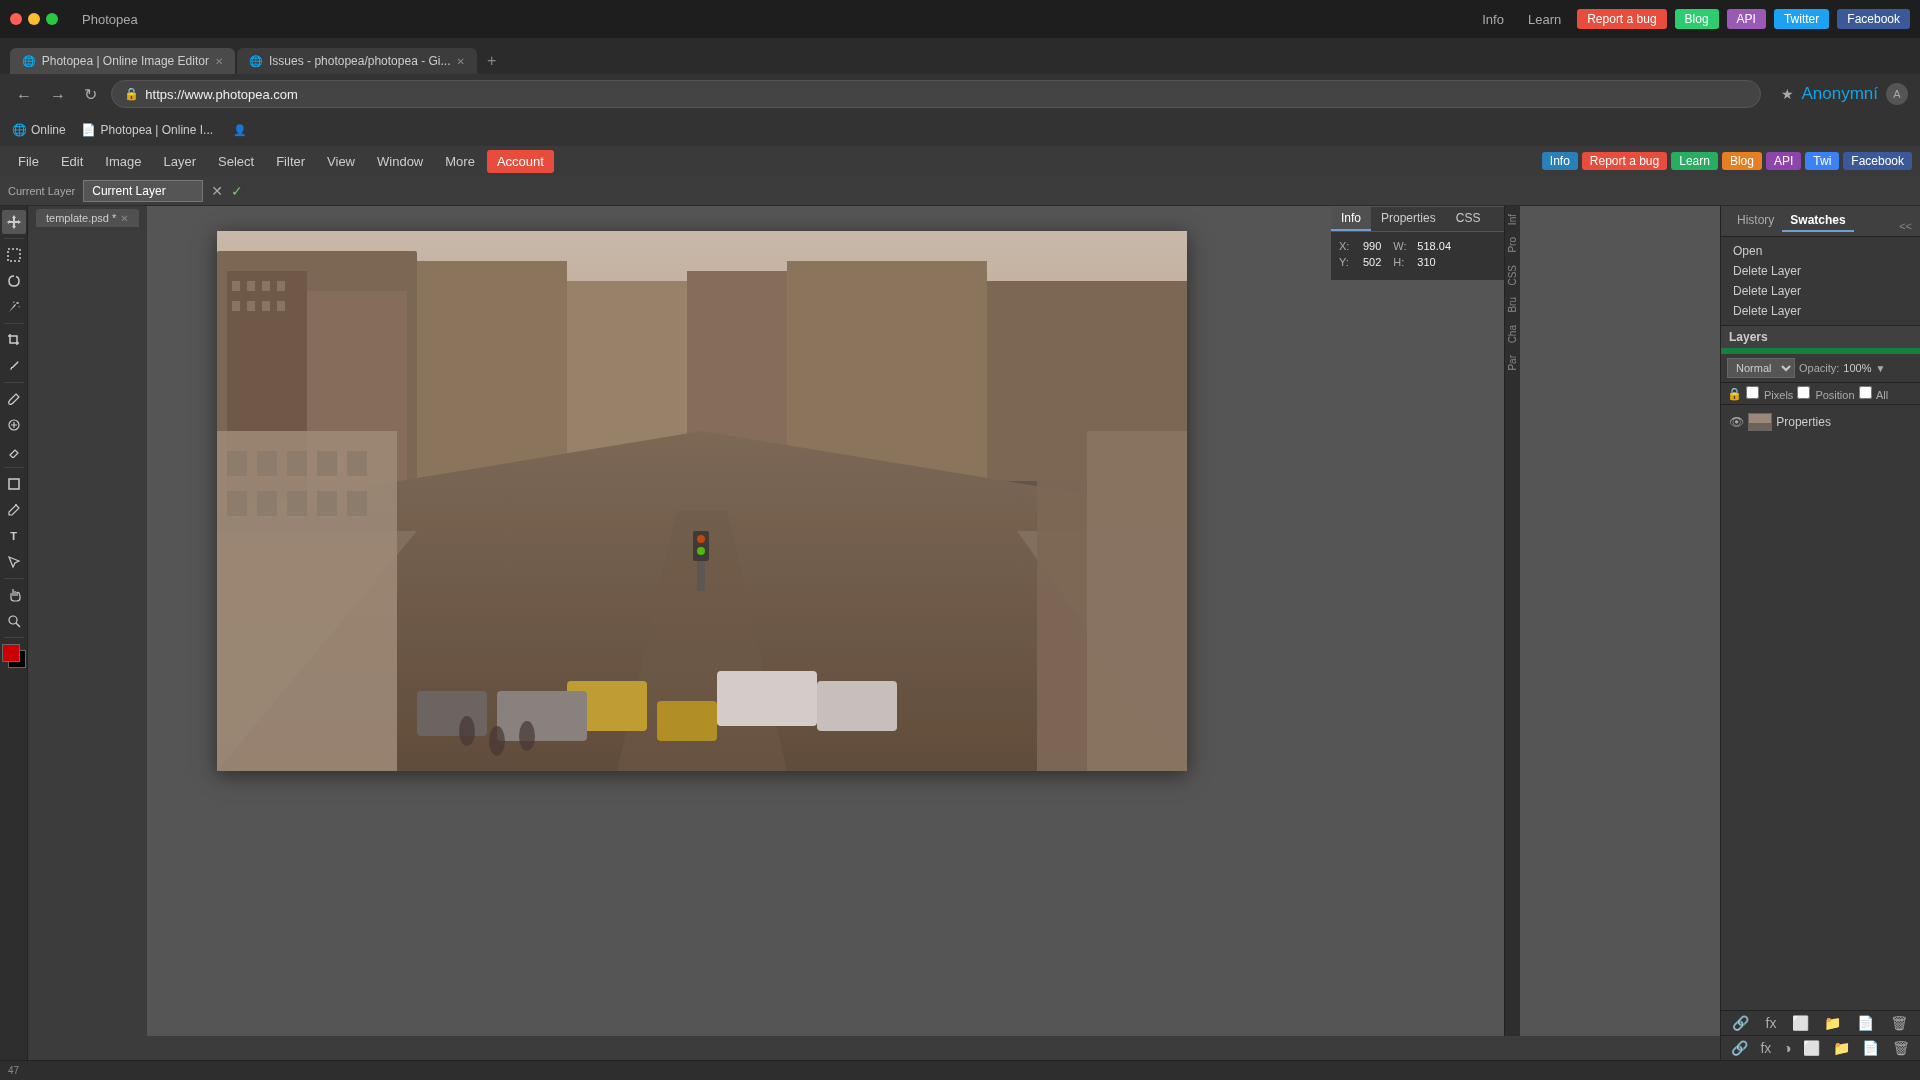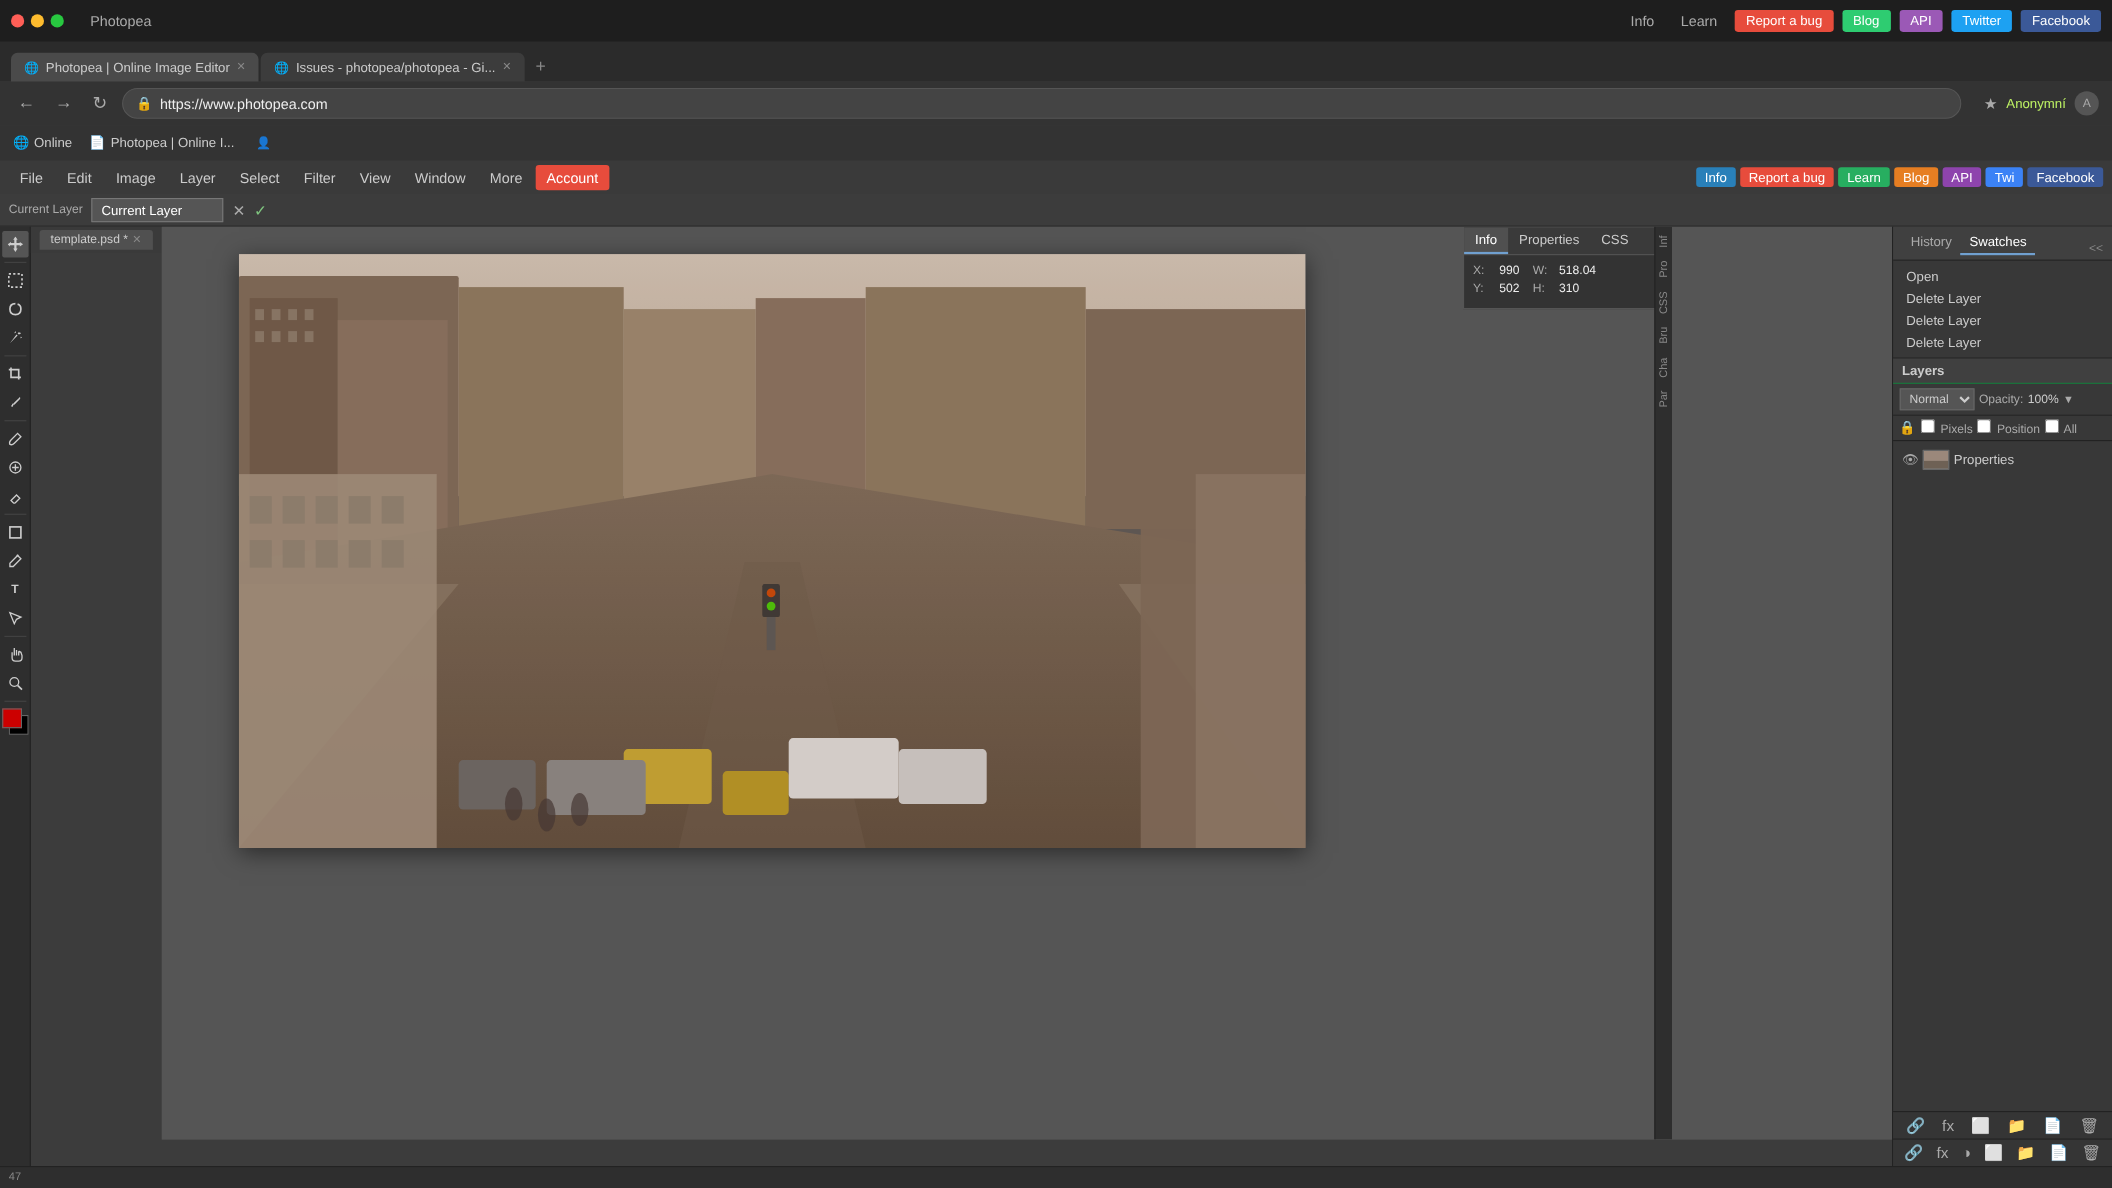--- a/index.html
+++ b/index.html
@@ -81,30 +81,30 @@
     .info-tab.active { background: #505050; color: white; border-bottom: 2px solid #70a0d0; }
     .info-content { padding: 8px; }
     .info-row { display: flex; align-items: center; gap: 4px; margin-bottom: 4px; }
     .info-label { color: #aaa; font-size: 11px; width: 20px; }
     .info-value { color: #eee; font-size: 11px; }
 
     
     .panel-header { background: #404040; padding: 4px 8px; display: flex; justify-content: space-between; align-items: flex-end; border-bottom: 1px solid #222; }
     .panel-tabs { display: flex; }
     .panel-tab { padding: 3px 8px; font-size: 12px; color: #aaa; cursor: pointer; }
-    .panel-tab.active { color: #fff; border-bottom: 2px solid #70a0d0; }
+    .panel-tab.active { color: #fff; border-bottom: 2px solid #70a0d0; font-weight: bold; }
 
     
     .history-panel { border-bottom: 1px solid #222; }
     .history-list { padding: 4px 0; }
     .history-item { padding: 3px 12px; font-size: 12px; color: #ccc; cursor: pointer; }
 
     
     .layers-panel { flex: 1; display: flex; flex-direction: column; }
-    .layers-header { background: #404040; padding: 4px 8px; border-bottom: 1px solid #15803d; }
+    .layers-header { background: #404040; padding: 4px 8px; border-bottom: 6px solid #15803d; }
     .layers-title { font-size: 12px; color: #ccc; font-weight: bold; }
     .layers-controls { display: flex; align-items: center; gap: 4px; padding: 4px 6px; background: #383838; border-bottom: 1px solid #222; }
     .blend-mode-select { background: #555; border: 1px solid #666; color: #ccc; font-size: 11px; padding: 2px 4px; height: 20px; }
     .opacity-label { color: #aaa; font-size: 11px; }
     .opacity-value { color: #ccc; font-size: 11px; }
     .opacity-arrow { color: #aaa; font-size: 10px; }
     .layers-options { display: flex; align-items: center; gap: 4px; padding: 3px 6px; background: #383838; border-bottom: 1px solid #222; font-size: 11px; color: #aaa; }
     .lock-icon { font-size: 12px; }
     .layers-list { flex: 1; padding: 4px 0; }
     .layer-item { display: flex; align-items: center; gap: 4px; padding: 4px 8px; cursor: pointer; }
@@ -158,21 +158,21 @@
 <div class="browser-addressbar">
   <button class="browser-nav-btn">←</button>
   <button class="browser-nav-btn">→</button>
   <button class="browser-nav-btn">↻</button>
   <div class="browser-url">
     <span class="browser-url-icon">🔒</span>
     <span class="browser-url-text">https://www.photopea.com</span>
   </div>
   <div class="browser-toolbar-right">
     <span class="browser-toolbar-icon">★</span>
-    <span style="color:#bef264;font-size:12px;">Anonymní</span>
+    <span style="color:#0ea5e9;font-size:17px;">Anonymní</span>
     <span style="width:22px;height:22px;border-radius:50%;background:#555;display:inline-block;text-align:center;line-height:22px;font-size:11px;color:#aaa;">A</span>
   </div>
 </div>
 
 <div class="browser-bookmarks">
   <div class="bookmark-item">
     <span>🌐</span>
     <span>Online</span>
   </div>
   <div class="bookmark-item">

